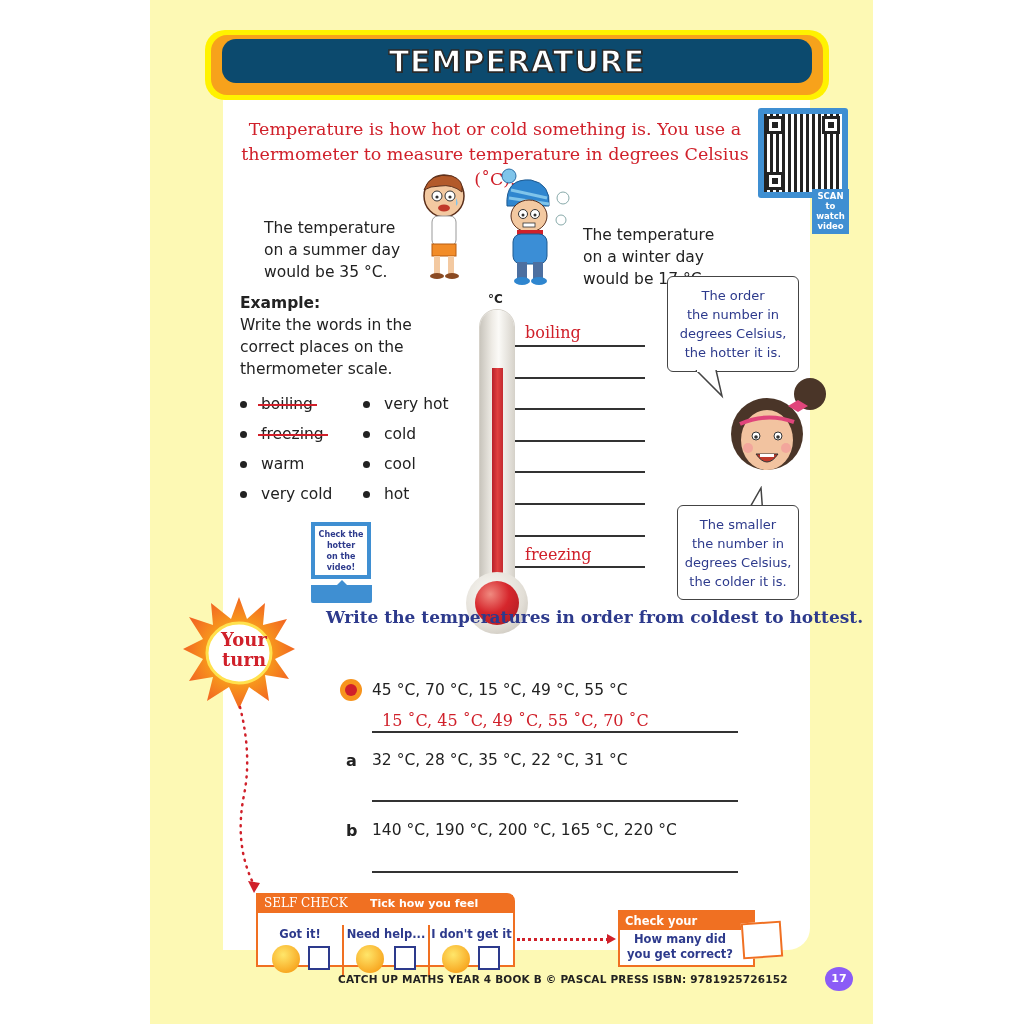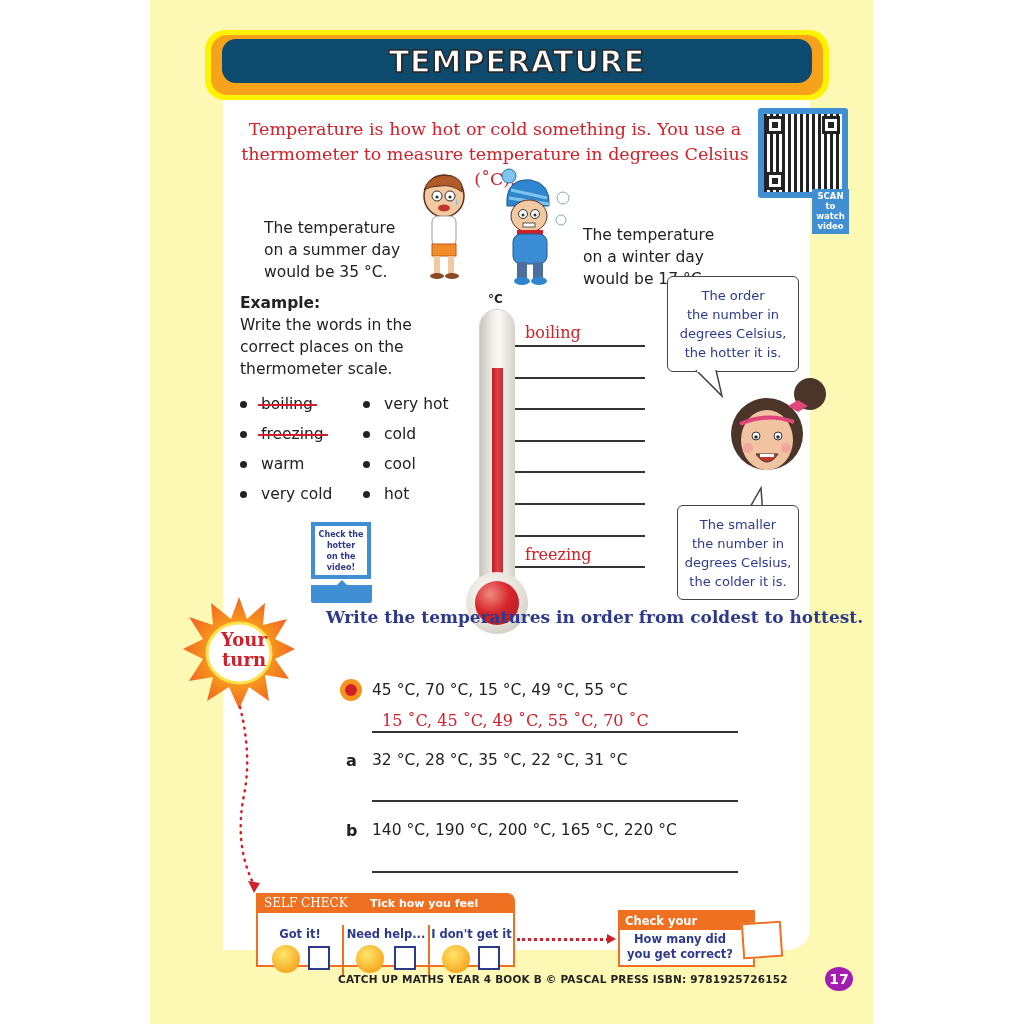--- a/index.html
+++ b/index.html
@@ -94,22 +94,22 @@
 
   .check-ans { position:absolute; left:618px; top:910px; width:137px; height:57px; border:2px solid #f07022;
            box-sizing:border-box; background:#fff; }
   .ca-head { position:absolute; left:0; top:0; width:100%; height:18px; background:#f07022; color:#fff; font-size:11.5px; font-weight:bold;
            padding-left:5px; box-sizing:border-box; line-height:18px; }
   .ca-text { position:absolute; left:0; top:20px; width:120px; text-align:center; color:#2d3a8c; font-size:11.5px; font-weight:bold; line-height:15px; }
   .ca-box { position:absolute; left:742px; top:922px; width:40px; height:36px; border:2px solid #f07022; background:#fff;
            transform:rotate(-4deg); box-sizing:border-box; }
 
   .footer { position:absolute; left:338px; top:973px; font-size:10.5px; font-weight:bold; color:#222; white-space:nowrap; letter-spacing:0.2px; }
-  .page-num { position:absolute; left:825px; top:967px; width:28px; height:24px; border-radius:50%; background:#a21caf;
-           color:#fff; font-size:14px; font-weight:bold; text-align:center; line-height:24px; }
+  .page-num { position:absolute; left:825px; top:967px; width:28px; height:24px; border-radius:50%; background:#8b5cf6;
+           color:#fff; font-size:11px; font-weight:bold; text-align:center; line-height:24px; }
 </style>
 </head>
 <body>
 
 <div class="page"></div>
 <div class="panel"></div>
 
 <div class="title-outer"></div>
 <div class="title-mid"></div>
 <div class="title-inner">

